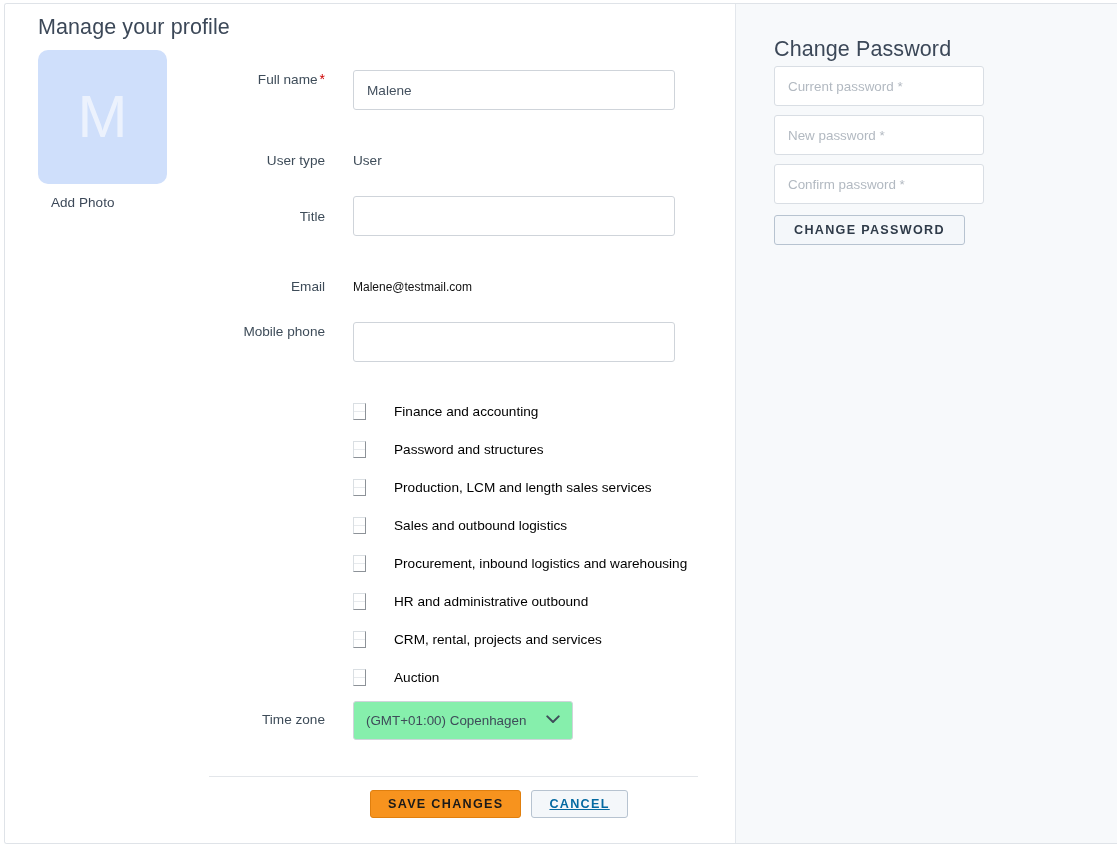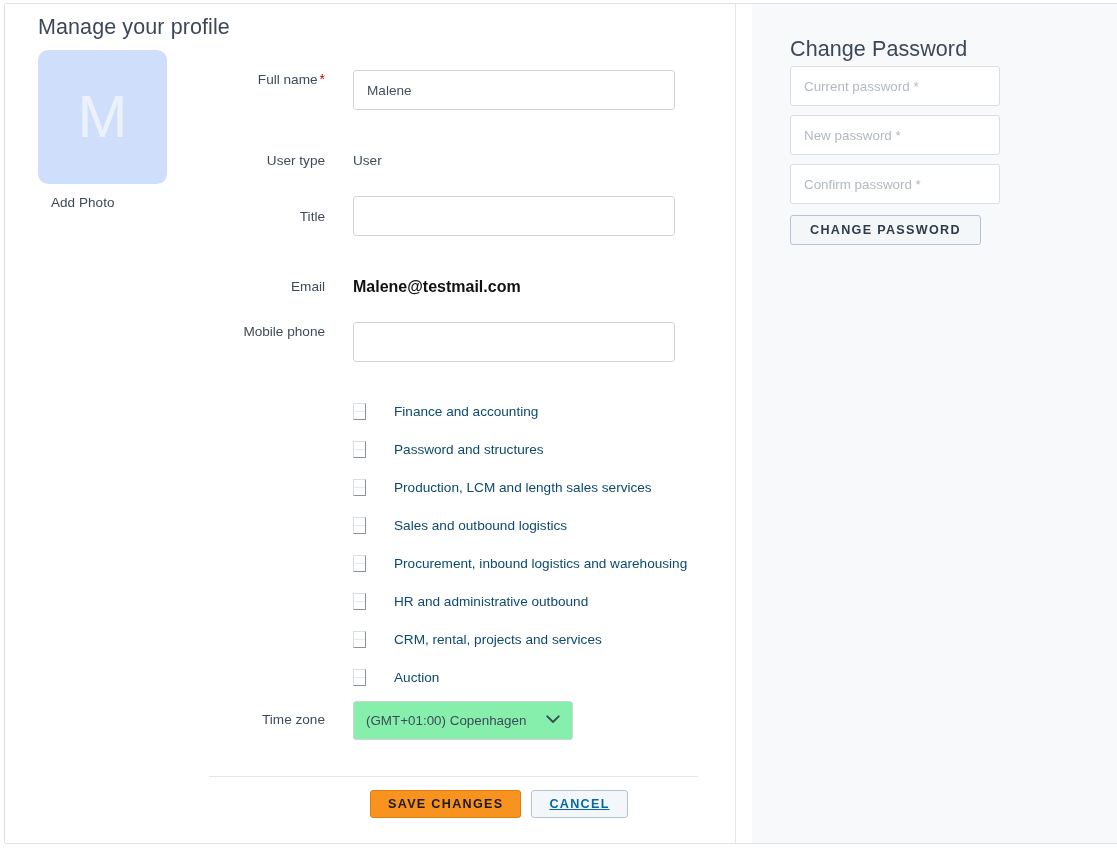--- a/index.html
+++ b/index.html
@@ -30,21 +30,20 @@
     top: 3px;
     width: 1113px;
     height: 841px;
     background: #ffffff;
     border-top: 1px solid #dfe3e8;
     border-left: 1px solid #dfe3e8;
     border-bottom: 1px solid #dfe3e8;
     border-radius: 3px 0 0 3px;
     display: flex;
     overflow: hidden;
-    gap: 16px;
   }
 
   
   .profile-pane {
     position: relative;
     width: 731px;
     height: 100%;
     background: #ffffff;
     border-right: 1px solid #e3e7ec;
     flex: 0 0 731px;
@@ -145,23 +144,23 @@
     outline: none;
   }
   .text-input::placeholder { color: #a9b1ba; }
   .static-value {
     font-size: 13.6px;
     color: #3e4c59;
     line-height: 18px;
     padding-top: 1px;
   }
   .static-value.bold {
-    font-weight: bold;
+    font-weight: normal;
     color: #111111;
-    font-size: 16px;
+    font-size: 12px;
   }
 
   
   .checkbox-list {
     position: absolute;
     left: 348px;
     top: 388px;
     width: 360px;
   }
   .checkbox-row {
@@ -184,21 +183,21 @@
     content: "";
     position: absolute;
     left: 0; right: 0;
     top: 7px;
     height: 1px;
     background: #e7eaed;
   }
   .cbx-label {
     margin-left: 28px;
     font-size: 13.6px;
-    color: #0c4a6e;
+    color: #000000;
     white-space: nowrap;
   }
 
   
   .select-wrap {
     position: relative;
     width: 220px;
   }
   select.tz-select {
     appearance: none;

